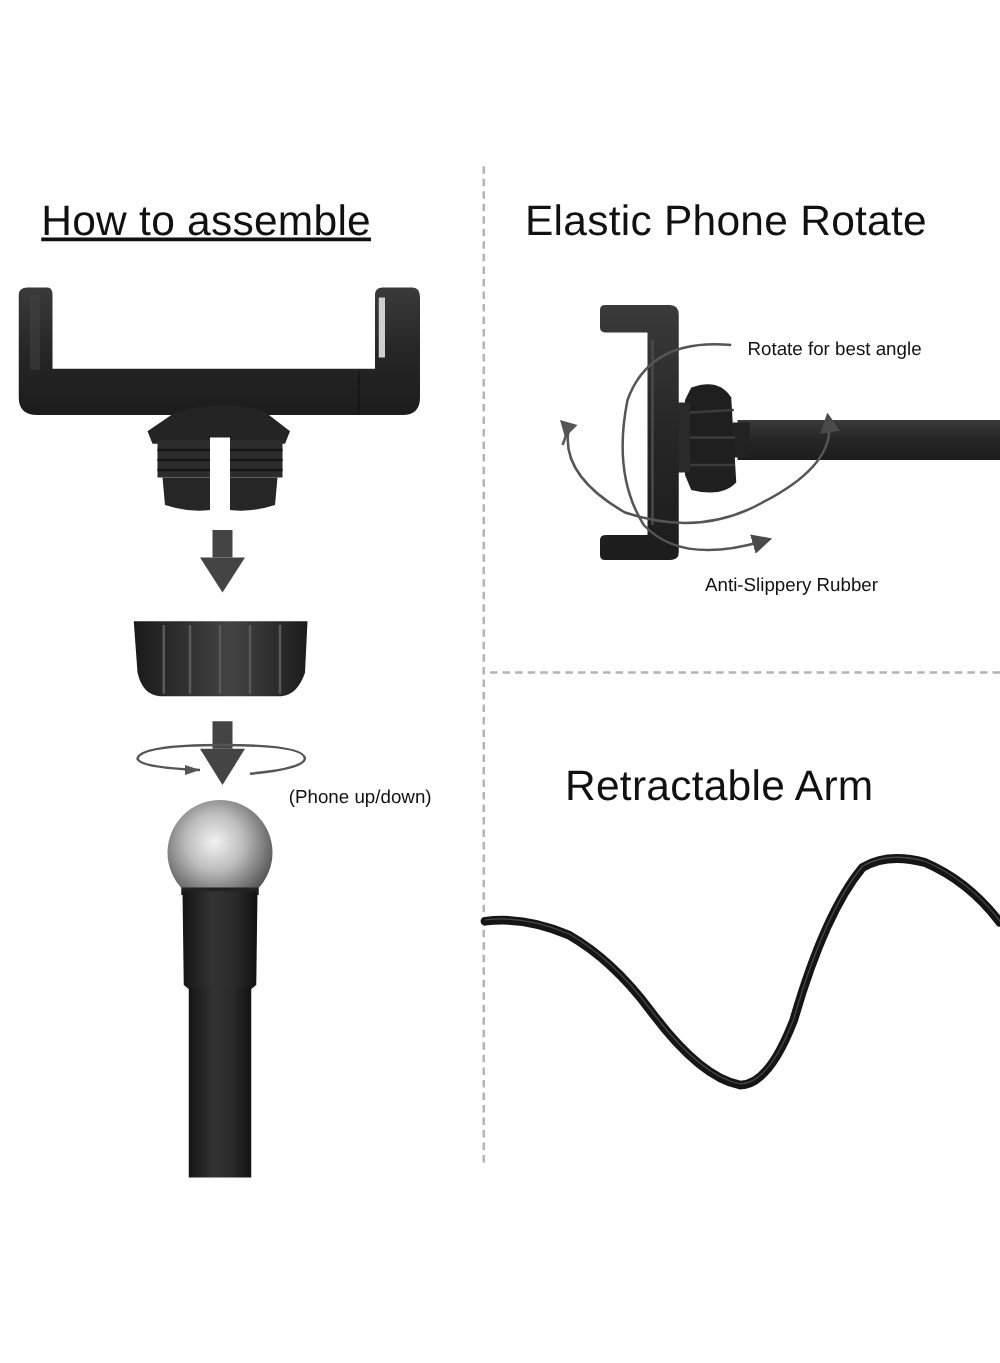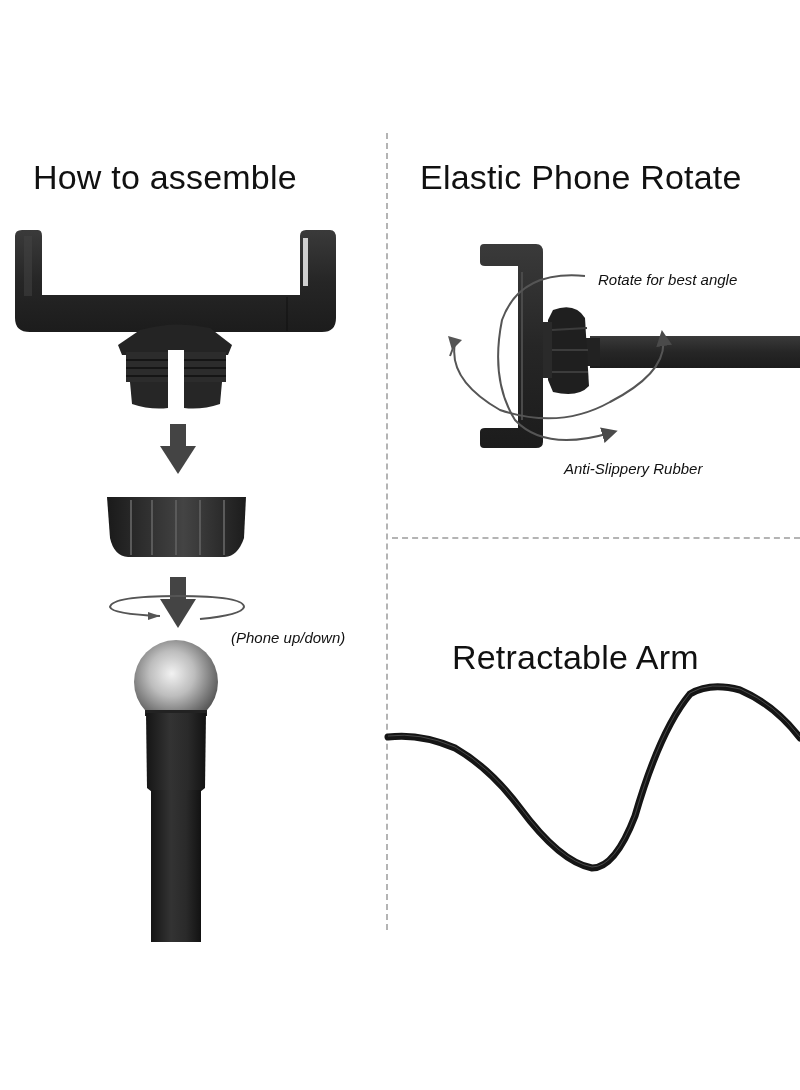--- a/index.html
+++ b/index.html
@@ -1,30 +1,30 @@
 <!DOCTYPE html>
 <html><head>
   <meta charset="utf-8">
   <style>
     html, body { margin: 0; padding: 0; background: #ffffff; }
     body { width: 800px; height: 1090px; position: relative; overflow: hidden; font-family: "Liberation Sans", sans-serif; color: #111; }
     .abs { position: absolute; }
     .title { font-size: 34px; font-weight: normal; letter-spacing: 0.2px; white-space: nowrap; color: #111; }
-    .label { font-size: 15px; white-space: nowrap; color: #111; font-style: italic; }
+    .label { font-size: 15px; white-space: nowrap; color: #111; }
     .vdiv { left: 386px; top: 133px; width: 0; height: 797px; border-left: 2px dashed #b4b4b4; }
     .hdiv { left: 392px; top: 537px; width: 408px; height: 0; border-top: 2px dashed #b4b4b4; }
     svg { position: absolute; overflow: visible; }
   </style>
 </head>
 <body>
 
 <div class="abs vdiv"></div>
 <div class="abs hdiv"></div>
 
-<div class="abs title" style="left:33px; top:158px;">How to assemble</div>
+<div class="abs title" style="left:33px; top:158px;text-decoration:underline;">How to assemble</div>
 
 <svg style="left:0;top:0;" width="800" height="1090">
   <defs>
     <linearGradient id="darkPlastic" x1="0" y1="0" x2="0" y2="1">
       <stop offset="0" stop-color="#3a3a3a"></stop>
       <stop offset="0.5" stop-color="#262626"></stop>
       <stop offset="1" stop-color="#1c1c1c"></stop>
     </linearGradient>
     <linearGradient id="nutGrad" x1="0" y1="0" x2="1" y2="0">
       <stop offset="0" stop-color="#1a1a1a"></stop>
@@ -124,13 +124,13 @@
     <path d="M388,736 Q420,732 455,747 Q490,767 520,807 Q560,861 592,867 Q615,867 635,815 Q660,729 690,693 Q710,681 740,689 Q775,704 800,737" fill="none" stroke="#6a6a6a" stroke-width="1" opacity="0.6"></path>
   </g>
 </svg>
 
 <div class="abs label" style="left:231px; top:629px;">(Phone up/down)</div>
 
 <div class="abs title" style="left:420px; top:158px;">Elastic Phone Rotate</div>
 <div class="abs label" style="left:598px; top:271px;">Rotate for best angle</div>
 <div class="abs label" style="left:564px; top:460px;">Anti-Slippery Rubber</div>
 
-<div class="abs title" style="left:452px; top:610px;margin-top:28px;">Retractable Arm</div>
+<div class="abs title" style="left:452px; top:610px;">Retractable Arm</div>
 
 </body></html>

